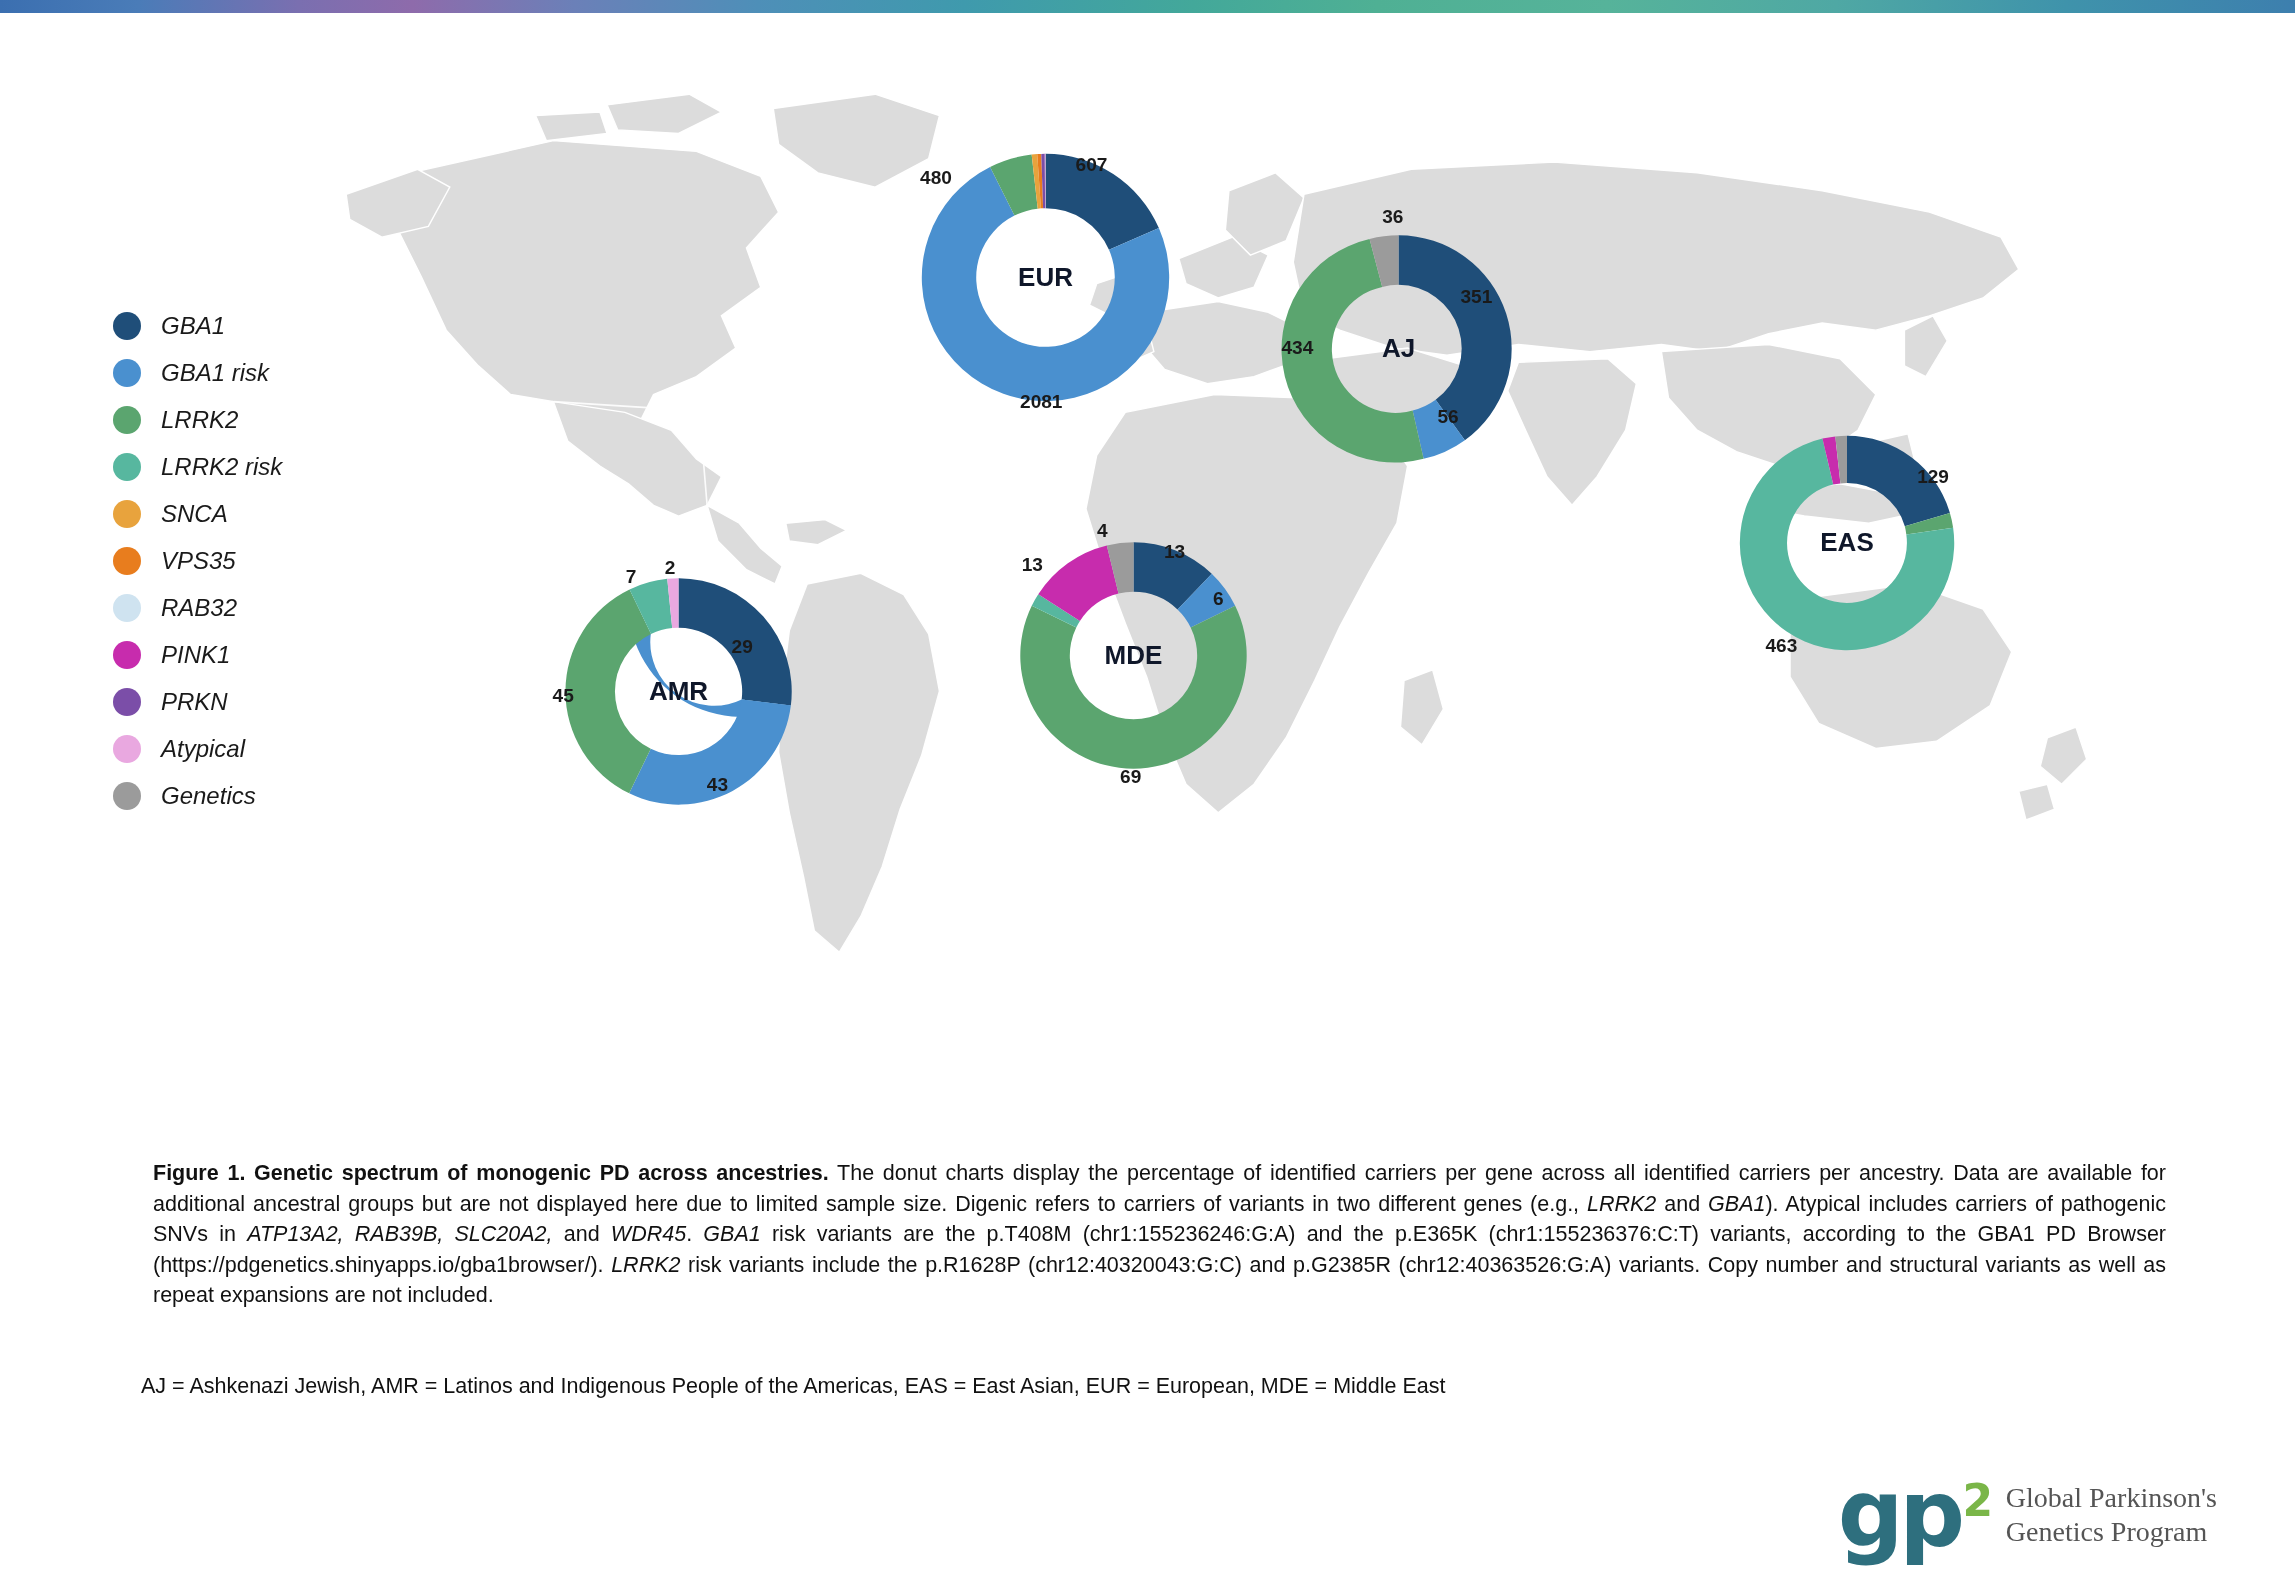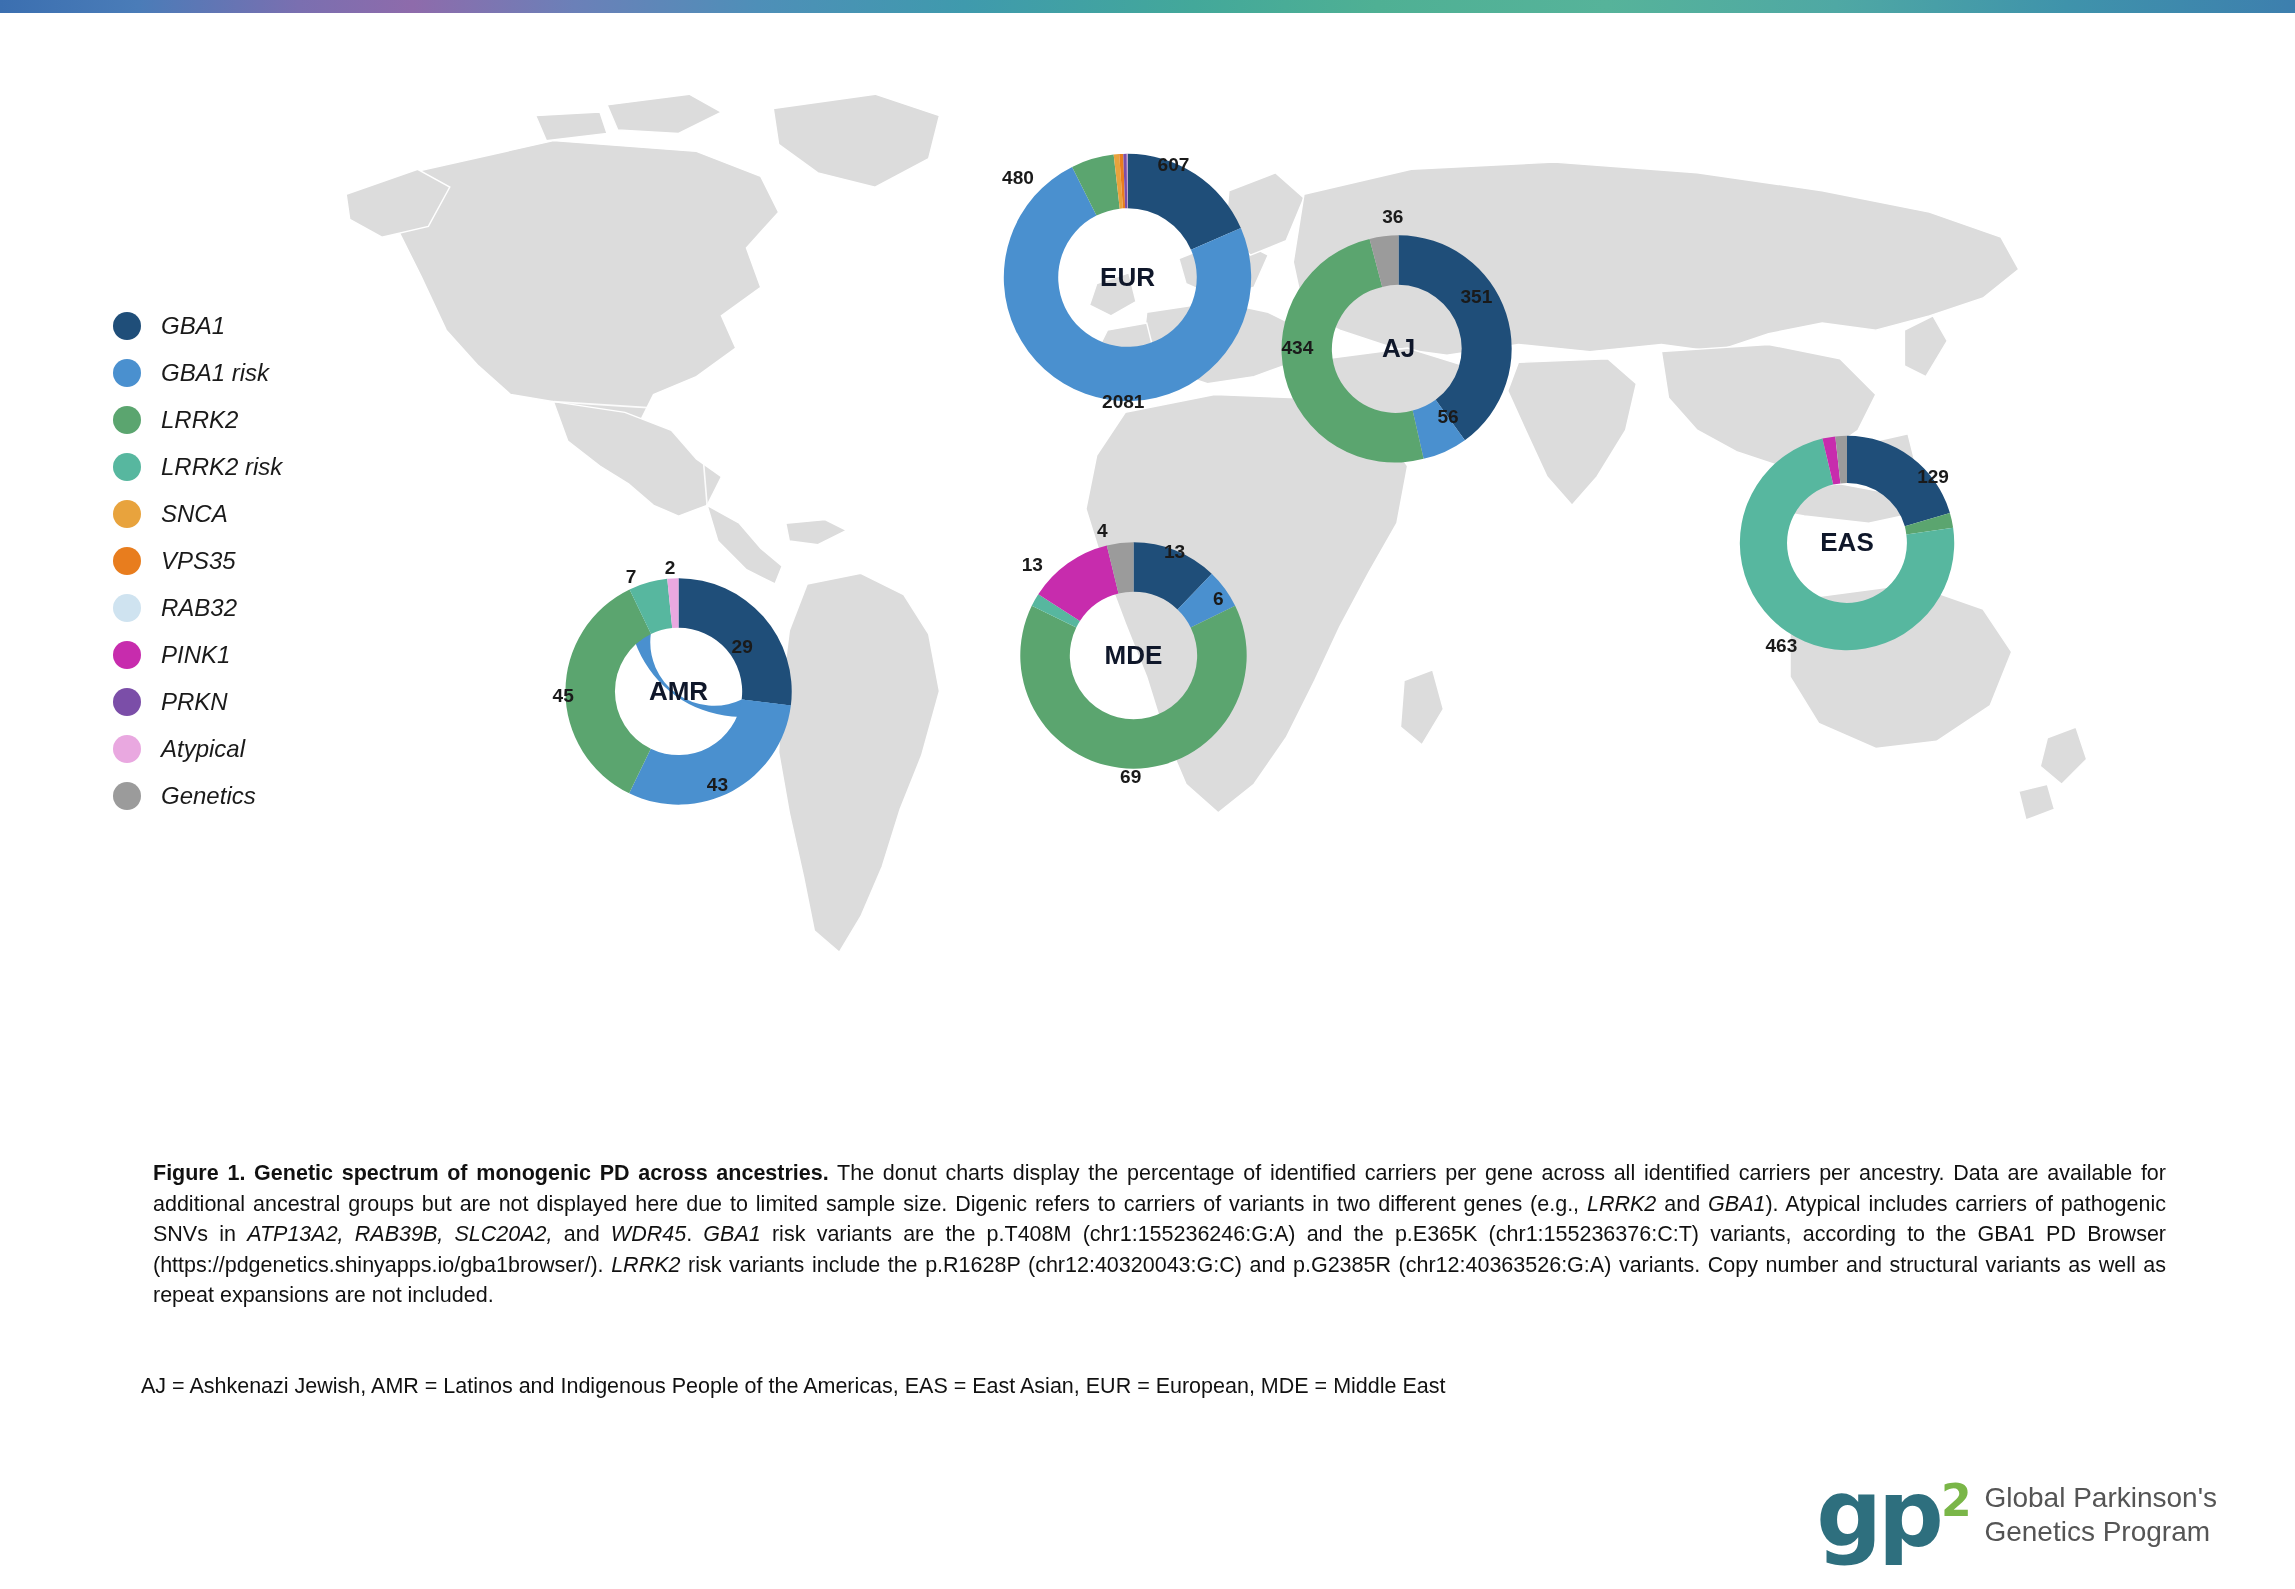--- a/index.html
+++ b/index.html
@@ -131,20 +131,21 @@
     position: relative;
     top: -30px;
     left: 1.4px;
     font-family: "DejaVu Sans", sans-serif;
   }
   #logo-text {
     margin-left: 18.4px;
     font-size: 28px;
     color: #555;
     line-height: 1.22;
+    font-family: Liberation Serif, serif;
   }
 </style>
 </head>
 <body>
 
 <div id="top-bar"></div>
 
 <div id="figure-area">
 
   <div id="map-wrap">
@@ -258,21 +259,21 @@
     <div class="legend-row">
       <span class="legend-swatch" style="background:#e9a8e0"></span>
       <span class="legend-label">Atypical</span>
     </div>
     <div class="legend-row">
       <span class="legend-swatch" style="background:#9b9b9b"></span>
       <span class="legend-label">Genetics</span>
     </div>
   </div>
 
-  <div class="donut" style="left:972px; top:109px; width:311px; height:311px;text-align:right;">
+  <div class="donut" style="left:890px; top:109px; width:311px; height:311px;text-align:right;">
     <svg viewBox="0 0 440 440" width="311" height="311">
       <g transform="translate(220,220)">
 
         <path d="M0 -175 A175 175 0 0 1 125.6 121.8 L70.4 68.2 A98 98 0 0 0 0 -98 Z" transform="rotate(0)" fill="#1f4e79" style="display:none"></path>
 
         <g>
 
           <path fill="#1f4e79" d="M0,-175 A175,175 0 0,1 160.4,-70.0 L89.8,-39.2 A98,98 0 0,0 0,-98 Z"></path>
 
           <path fill="#4a90cf" d="M160.4,-70.0 A175,175 0 1,1 -78.4,-156.5 L-43.9,-87.6 A98,98 0 1,0 89.8,-39.2 Z"></path>

